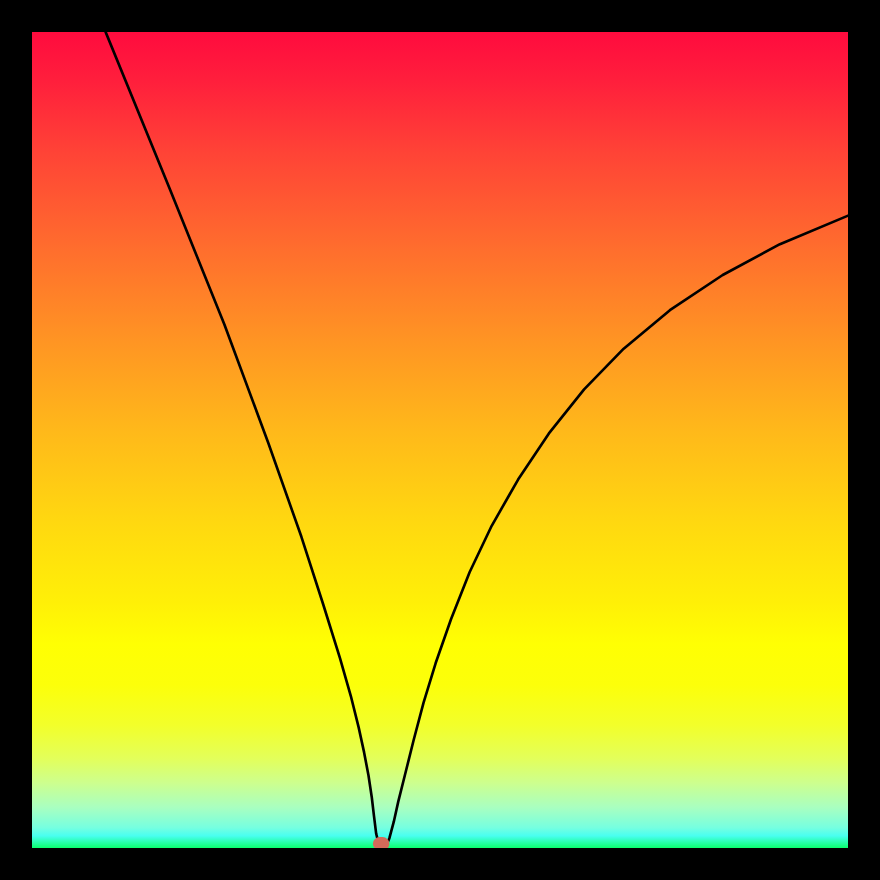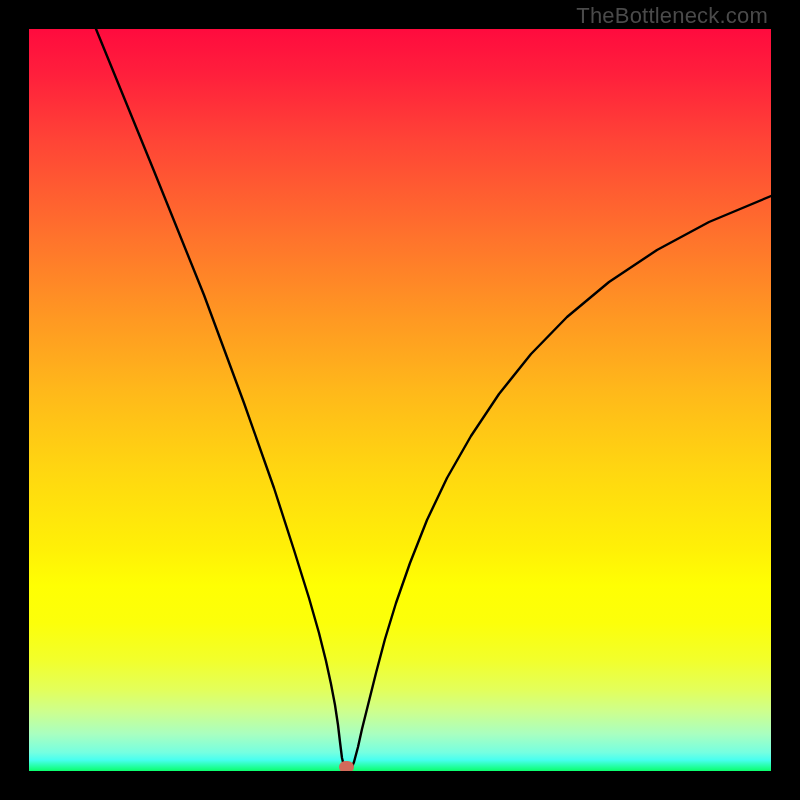--- a/index.html
+++ b/index.html
@@ -84,14 +84,13 @@
   <div class="plot-area">
     <div class="gradient"></div>
 
     <svg class="curve-svg" viewBox="0 0 742 742" preserveAspectRatio="none">
       <path fill="none" stroke="#000" stroke-width="2.4" stroke-linecap="round" stroke-linejoin="round" d="M 67 0 L 125 142 L 175 266 L 215 374 L 245 459 L 265 521 L 280 569 L 290 604 L 297 632 L 302 655 L 306 676 L 309 696 L 311 713 L 313 729 L 315 737 L 317 740 L 319 742 L 320 742 L 322 740 L 325 733 L 329 718 L 333 700 L 339 676 L 347 644 L 356 610 L 367 574 L 381 534 L 398 491 L 418 449 L 442 407 L 470 365 L 502 325 L 538 288 L 580 253 L 628 221 L 680 193 L 742 167"></path>
     </svg>
 
     <div id="marker" class="marker" style="left: 310px; top: 732px; width: 15px; height: 12px; background: rgb(211, 106, 90);"></div>
   </div>
 
-  <div class="watermark">TheBottleneck.com</div>
 </div>
 
 </body></html>

